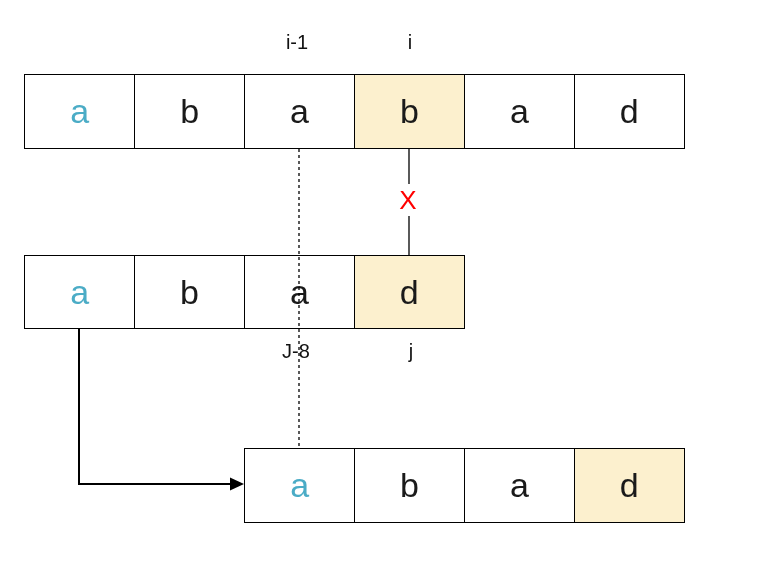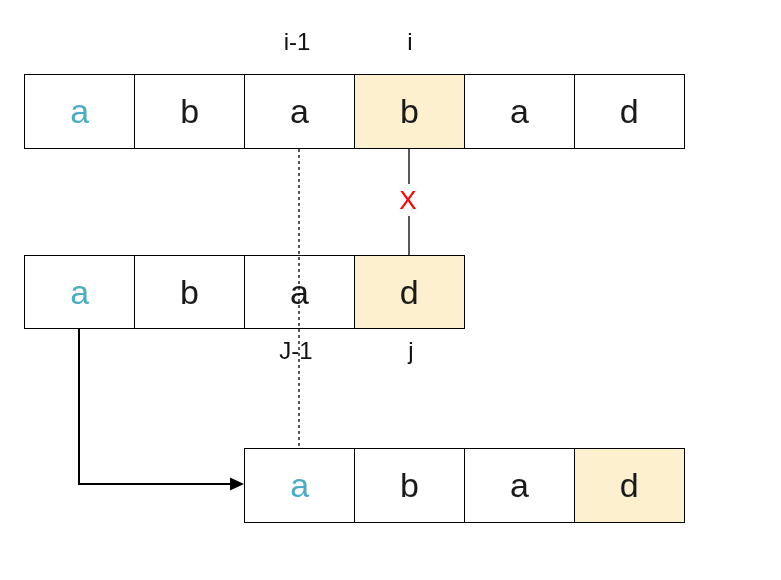--- a/index.html
+++ b/index.html
@@ -34,21 +34,21 @@
   .cell.highlight { background: var(--highlight, #fcf0ce); }
   .cell.teal { color: var(--teal, #4bacc6); }
 
   #row-top { left: 24px; top: 74px;  width: 661px; height: 75px; }
   #row-mid { left: 24px; top: 255px; width: 441px; height: 74px; }
   #row-bot { left: 244px; top: 448px; width: 441px; height: 75px; }
 
   .idx-label {
     position: absolute;
     transform: translate(-50%, -50%);
-    font-size: 24px;
+    font-size: 20px;
     color: #111111;
     white-space: nowrap;
   }
   #label-i-minus-1 { left: 297px; top: 42px; }
   #label-i         { left: 410px; top: 42px; }
   #label-j-minus-1 { left: 296px; top: 351px; }
   #label-j         { left: 411px; top: 351px; }
 
   .mismatch-x {
     position: absolute;
@@ -84,21 +84,21 @@
 
   <span class="mismatch-x">X</span>
 
   <div id="row-mid" class="row">
       <div class="cell teal">a</div>
       <div class="cell">b</div>
       <div class="cell">a</div>
       <div class="cell highlight">d</div>
     </div>
 
-  <span id="label-j-minus-1" class="idx-label">J-1</span>
+  <span id="label-j-minus-1" class="idx-label">J-8</span>
   <span id="label-j" class="idx-label">j</span>
 
   <div id="row-bot" class="row">
       <div class="cell teal">a</div>
       <div class="cell">b</div>
       <div class="cell">a</div>
       <div class="cell highlight">d</div>
     </div>
 
   <svg class="overlay-svg" viewBox="0 0 781 580" xmlns="http://www.w3.org/2000/svg">

